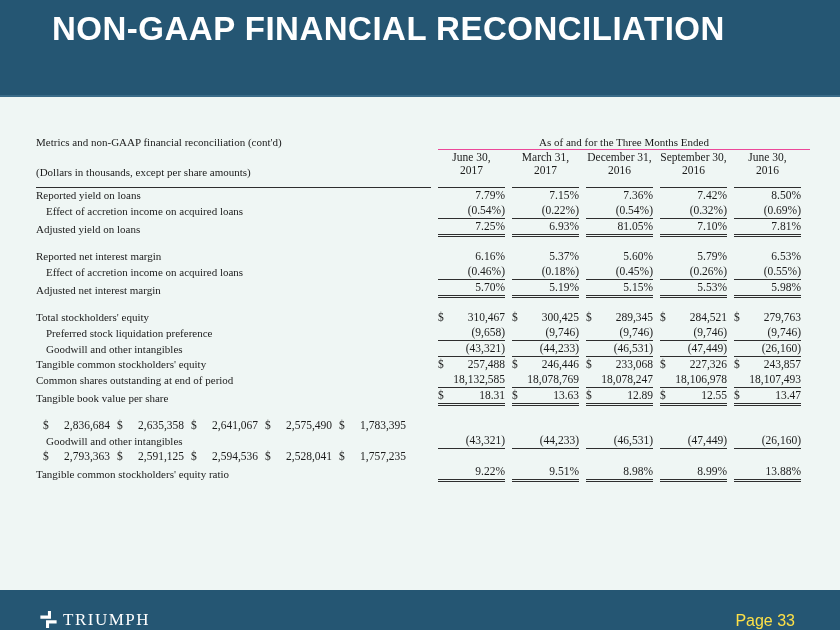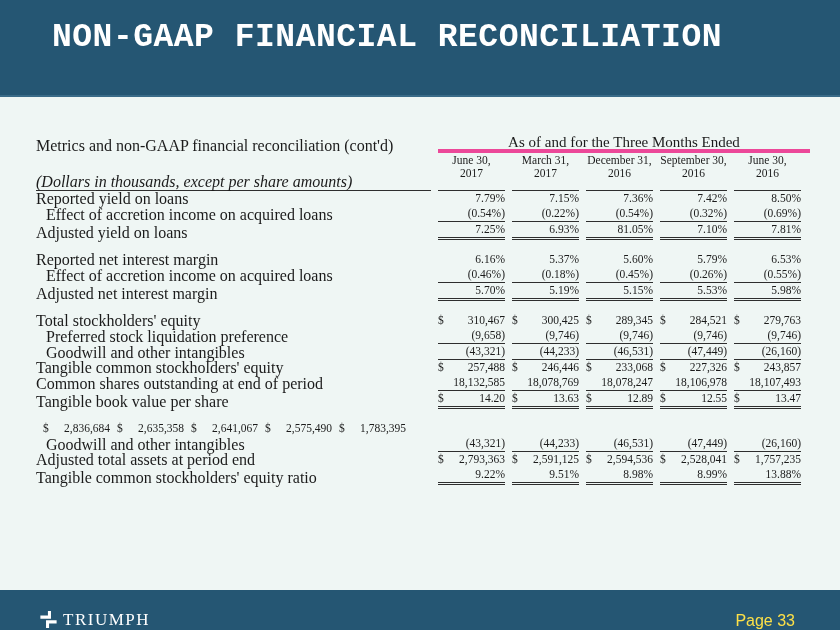--- a/index.html
+++ b/index.html
@@ -6,45 +6,45 @@
   .slide {
     position:relative; width:840px; height:630px; overflow:hidden;
     background:#EFF6F4; font-family:"Liberation Serif", serif; color:#1b1b1b;
   }
   
   .titlebar {
     height:95px; background:#255673; border-bottom:2px solid #3A6B88;
     box-sizing:content-box;
   }
   .titlebar h1 {
-    margin:0; padding:19px 0 0 52px;
-    font-family:Liberation Mono, monospace; font-weight:700;
+    margin:0; padding:10px 0 0 52px;
+    font-family:Liberation Sans, sans-serif; font-weight:700;
     font-size:33px; letter-spacing:0.5px; color:#ffffff;
   }
   
   .content { padding:38px 30px 0 36px; }
   .trow { display:flex; align-items:flex-end; }
-  .lbl { width:395px; font-size:16px; line-height:15px; }
+  .lbl { width:395px; font-size:11px; line-height:15px; }
   .lbl.indent { padding-left:10px; width:385px; }
   .col {
     width:67px; margin-left:7px; font-size:11.5px; line-height:15px;
     display:flex; justify-content:flex-end; white-space:nowrap;
   }
   .col .dollar { margin-right:auto; }
   .u1 { border-bottom:1px solid #2e2e2e; }
   .u2 { border-bottom:3px double #2e2e2e; }
   .spacer { height:12px; }
   
   .hdr-span {
-    flex:1; margin-left:7px; text-align:center; font-size:15px; line-height:14px;
-    border-bottom:4px solid #ec4899;
+    flex:1; margin-left:7px; text-align:center; font-size:11px; line-height:14px;
+    border-bottom:1px solid #ec4899;
   }
   .hrow2 { margin-top:1px; }
   .hrow2 .lbl {
-    font-style:italic; border-bottom:1.5px solid #2e2e2e; padding-bottom:1px;
+    border-bottom:1.5px solid #2e2e2e; padding-bottom:7px;
   }
   .hcol {
     width:67px; margin-left:7px; text-align:center; font-size:11.5px; line-height:13px;
     border-bottom:1.5px solid #2e2e2e; padding-bottom:10px; display:block;
   }
   
   .footer {
     position:absolute; left:0; bottom:0; width:840px; height:40px;
     background:#255673; display:flex; align-items:flex-end; justify-content:space-between;
     box-sizing:border-box; padding:0 45px 0 38px;
@@ -287,21 +287,21 @@
             <span>18,106,978</span>
           </div>
           <div class="col u1">
             <span>18,107,493</span>
           </div>
         </div>
         <div class="trow">
           <div class="lbl">Tangible book value per share</div>
           <div class="col u2">
             <span class="dollar">$</span>
-            <span>14.20</span>
+            <span>18.31</span>
           </div>
           <div class="col u2">
             <span class="dollar">$</span>
             <span>13.63</span>
           </div>
           <div class="col u2">
             <span class="dollar">$</span>
             <span>12.89</span>
           </div>
           <div class="col u2">
@@ -348,21 +348,20 @@
             <span>(46,531)</span>
           </div>
           <div class="col u1">
             <span>(47,449)</span>
           </div>
           <div class="col u1">
             <span>(26,160)</span>
           </div>
         </div>
         <div class="trow">
-          <div class="lbl">Adjusted total assets at period end</div>
           <div class="col">
             <span class="dollar">$</span>
             <span>2,793,363</span>
           </div>
           <div class="col">
             <span class="dollar">$</span>
             <span>2,591,125</span>
           </div>
           <div class="col">
             <span class="dollar">$</span>

